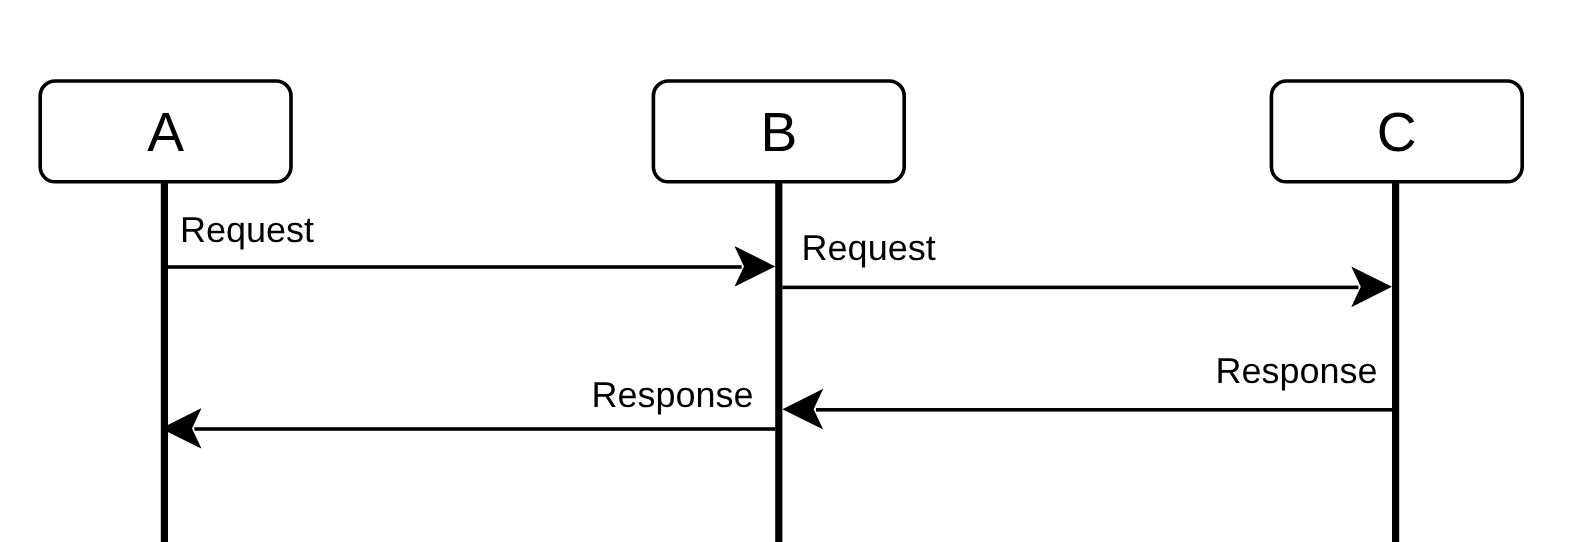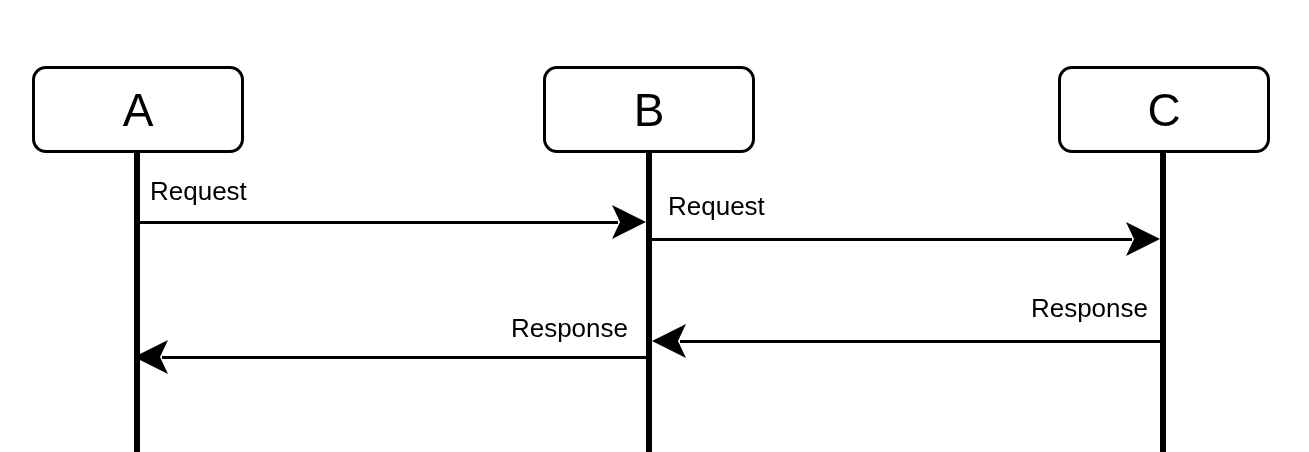--- a/index.html
+++ b/index.html
@@ -44,21 +44,21 @@
     z-index: 2;
   }
   .arrowhead {
     position: absolute;
     width: 34px;
     height: 34px;
     z-index: 2;
   }
   .msg-label {
     position: absolute;
-    font-size: 26px;
+    font-size: 30px;
     line-height: 1;
     white-space: nowrap;
     color: #000000;
     z-index: 2;
   }
 </style>
 </head>
 <body>
 
 <div class="diagram">

